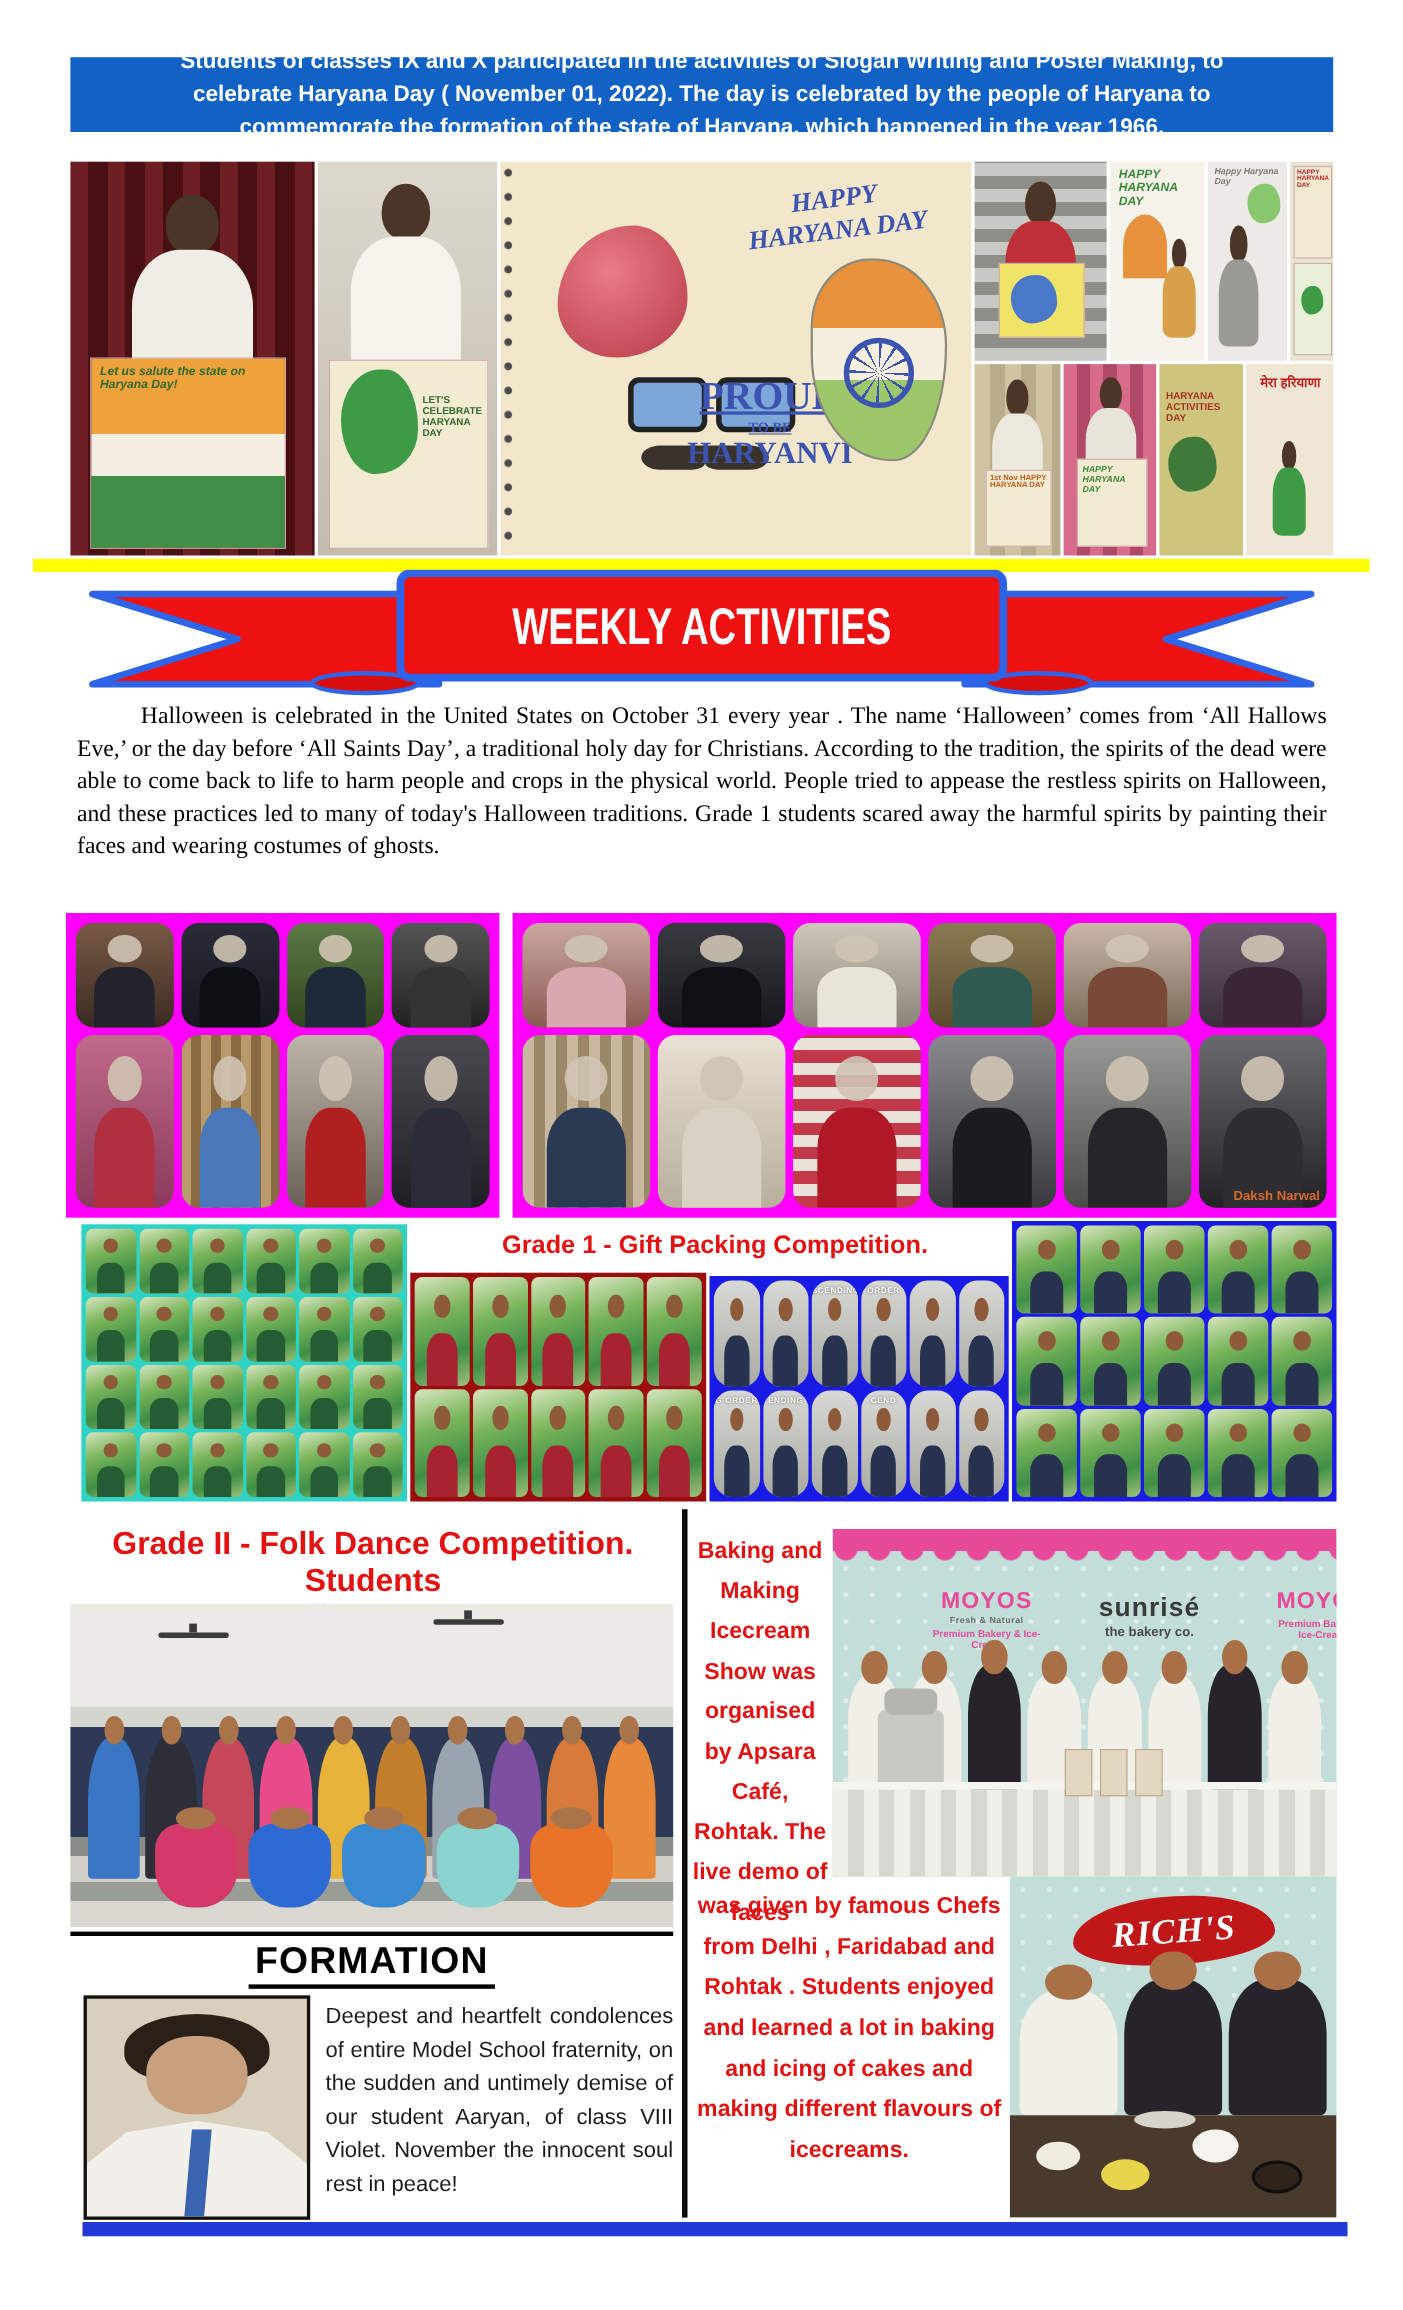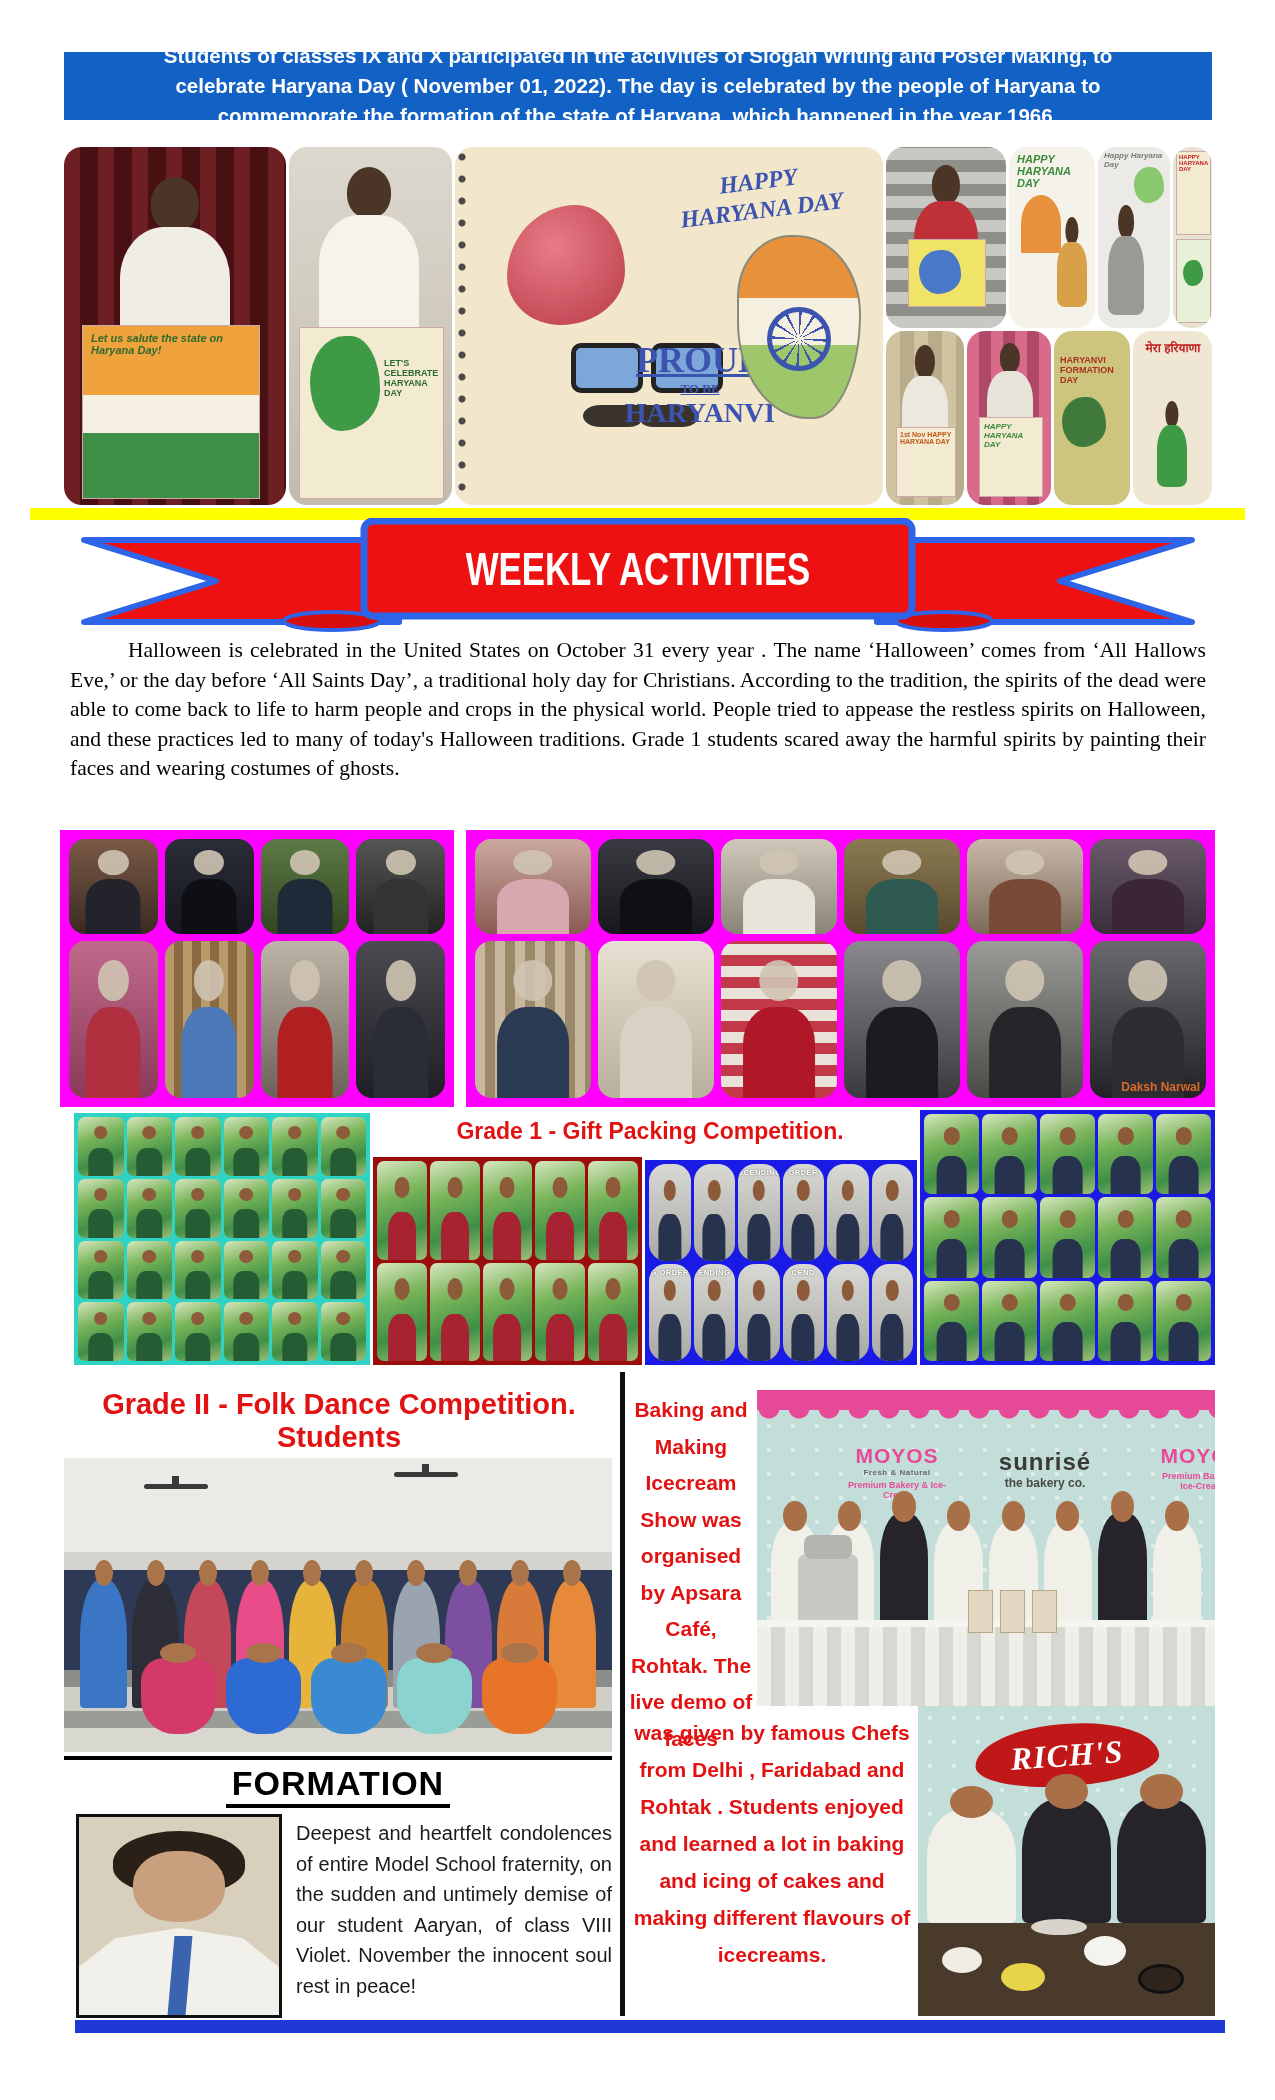--- a/index.html
+++ b/index.html
@@ -6,21 +6,21 @@
   #page{position:relative;width:1275px;height:2100px;background:#fff;font-family:"Liberation Sans",sans-serif;overflow:hidden;}
   .abs{position:absolute;}
 
   
   .top-banner{left:64px;top:52px;width:1148px;height:68px;background:var(--banner-blue,#1262C6);
     color:#fff;display:flex;align-items:center;justify-content:center;text-align:center;
     font-weight:bold;font-size:20.5px;line-height:30px;padding:0 65px;box-sizing:border-box;}
 
   
   .collage{left:64px;top:147px;width:1148px;height:358px;background:#fff;}
-  .ph{position:absolute;overflow:hidden;border-radius:18px;}
+  .ph{position:absolute;overflow:hidden;}
   .p-curtain{background:repeating-linear-gradient(90deg,#6e1f24 0 16px,#491013 16px 34px);}
   .p-wall{background:linear-gradient(180deg,#ddd8ce,#c2bbae);}
   .poster{position:absolute;background:#f3ead2;border:1px solid #caa;}
   .poster-orange{background:linear-gradient(180deg,#f0a23c 0 40%,#f6f0e2 40% 62%,#3f8f46 62% 100%);}
   .p-label{position:absolute;font-weight:bold;}
   .drawing{background:#f2e7cb;}
   .spiral{position:absolute;left:0;top:0;bottom:0;width:14px;
     background:radial-gradient(circle at 7px 10px,#4a4a4a 3px,transparent 4px);background-size:14px 22px;}
   .hhd-script{color:#3d53b0;font-family:"Liberation Serif",serif;font-style:italic;font-weight:bold;
     transform:rotate(-7deg);text-align:center;line-height:1.2;}
@@ -258,21 +258,21 @@
         <div class="p-label" style="left:3px;top:3px;width:52px;color:#c05a18;font-size:7px;">1st Nov HAPPY HARYANA DAY</div>
       </div>
     </div>
     <div class="ph p-pink" style="left:903px;top:184px;width:84px;height:174px;">
       <div class="fig" style="left:20px;top:12px;width:46px;height:100px;color:#e8e4da;"></div>
       <div class="poster" style="left:12px;top:86px;width:62px;height:78px;">
         <div class="p-label" style="left:4px;top:4px;width:54px;color:#3a8a3a;font-size:8px;font-style:italic;">HAPPY HARYANA DAY</div>
       </div>
     </div>
     <div class="ph p-olive" style="left:990px;top:184px;width:76px;height:174px;">
-      <div class="p-label" style="left:6px;top:24px;width:64px;color:#a83020;font-size:9px;">HARYANVI FORMATION DAY</div>
+      <div class="p-label" style="left:6px;top:24px;width:64px;color:#a83020;font-size:9px;">HARYANA ACTIVITIES DAY</div>
       <div class="mapblob" style="left:8px;top:66px;width:44px;height:50px;background:#3f7a3a;"></div>
     </div>
     <div class="ph p-mera" style="left:1069px;top:184px;width:79px;height:174px;text-decoration:underline;">
       <div class="p-label" style="left:10px;top:8px;width:60px;color:#c02020;font-size:12px;text-align:center;">मेरा हरियाणा</div>
       <div class="fig" style="left:24px;top:70px;width:30px;height:86px;color:#3f9a46;"></div>
     </div>
   </div>
 
   <div class="abs yellow-line"></div>
 

